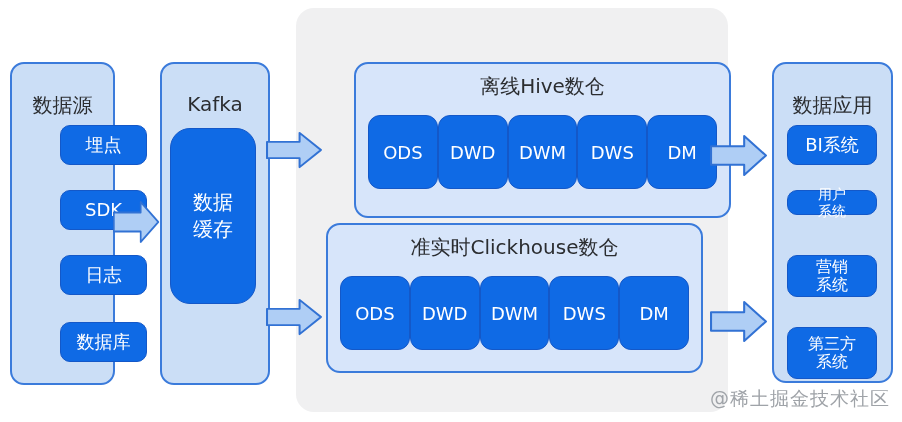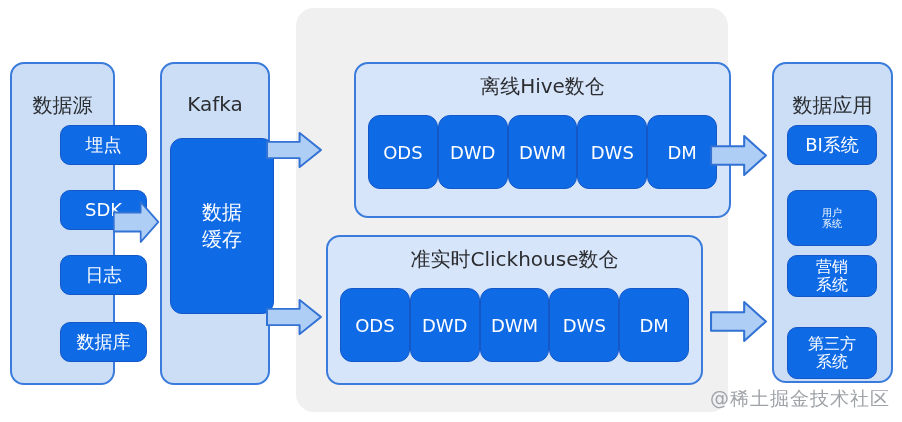--- a/index.html
+++ b/index.html
@@ -31,47 +31,47 @@
     font-size:18px; font-weight:500;
     display:flex; align-items:center; justify-content:center;
     text-align:center; white-space:pre-line; line-height:1.15;
   }
   
   #panel-datasource .chip { left:7px; width:87px; height:40px;margin-left:41px; }
   #ds-item-0 { top:61px; } #ds-item-1 { top:126px;text-align:right; }
   #ds-item-2 { top:191px; } #ds-item-3 { top:258px; }
   
   #cache-chip {
-    left:8px; top:74px; width:104px; height:176px;
-    border-radius:12px; font-size:20px; line-height:1.35;
+    left:8px; top:64px; width:86px; height:176px;
+    border-radius:20px; font-size:20px; line-height:1.35;
   }
   
   #panel-apps .chip { left:13px; width:90px; }
   #app-item-0 { top:61px;  height:40px; font-size:18px; }
-  #app-item-1 { top:126px; height:56px; font-size:10px; }
+  #app-item-1 { top:126px; height:25px; font-size:14px; }
   #app-item-2 { top:191px; height:42px; font-size:16px; }
   #app-item-3 { top:263px; height:52px; font-size:16px; }
   
   #scheduler {
     position:absolute; left:296px; top:8px; width:432px; height:404px;
     background: var(--scheduler-fill,#F0F0F1);
     border-radius:18px;
   }
   .scheduler-title {
     margin-top:13px; text-align:center;
     font-size:20px; color: var(--scheduler-title,#8B8E93);
   }
   .warehouse {
     position:absolute; left:30px; width:377px; box-sizing:border-box;
     background: var(--warehouse-fill,#D7E5FA);
     border:2px solid var(--panel-border,#3B7BDB);
     border-radius:14px;
   }
   #wh-hive { top:54px;  height:156px;margin-left:28px; }
-  #wh-ch   { top:227px; height:150px; }
+  #wh-ch   { top:215px; height:150px; }
   .wh-title {
     margin-top:9px; text-align:center;
     font-size:20px; font-weight:500;
     color: var(--title-text,#2B2D30);
   }
   .layer-row {
     position:absolute; left:12px; right:12px; top:51px;
     display:flex; justify-content:space-between;
   }
   .layer {

